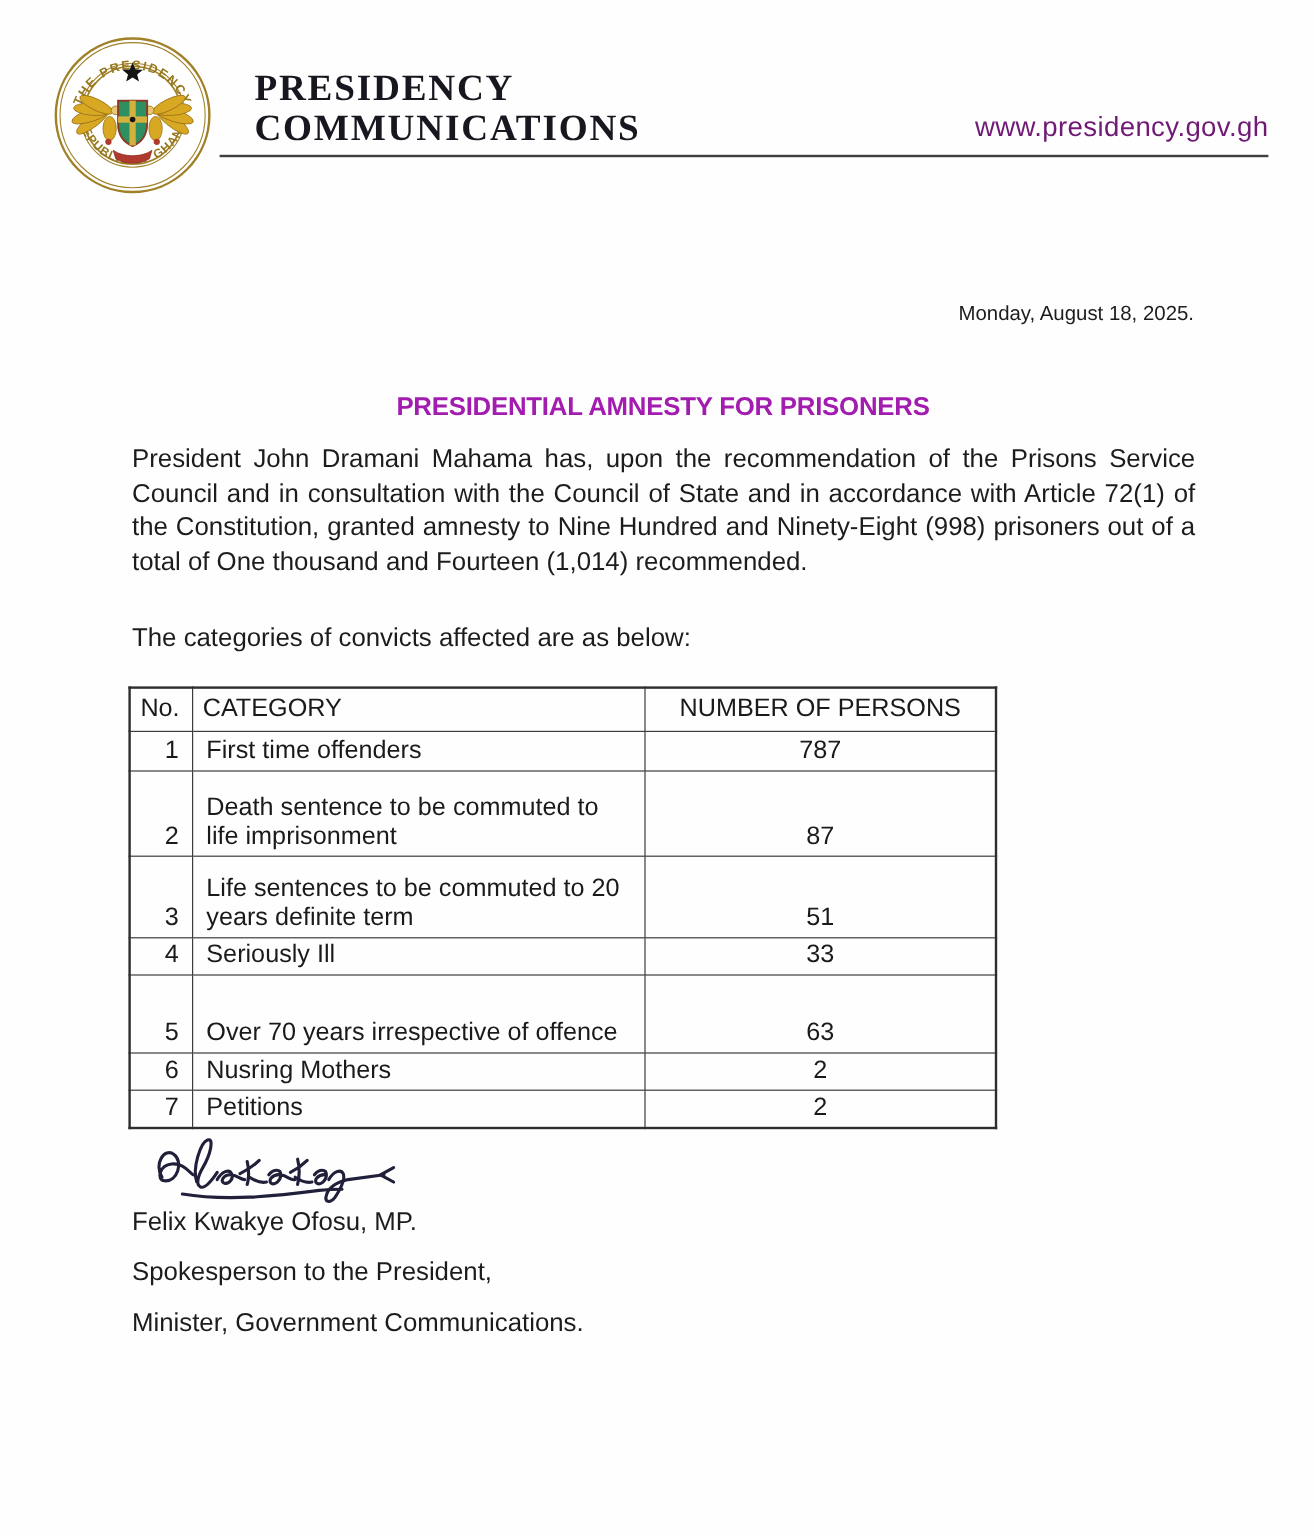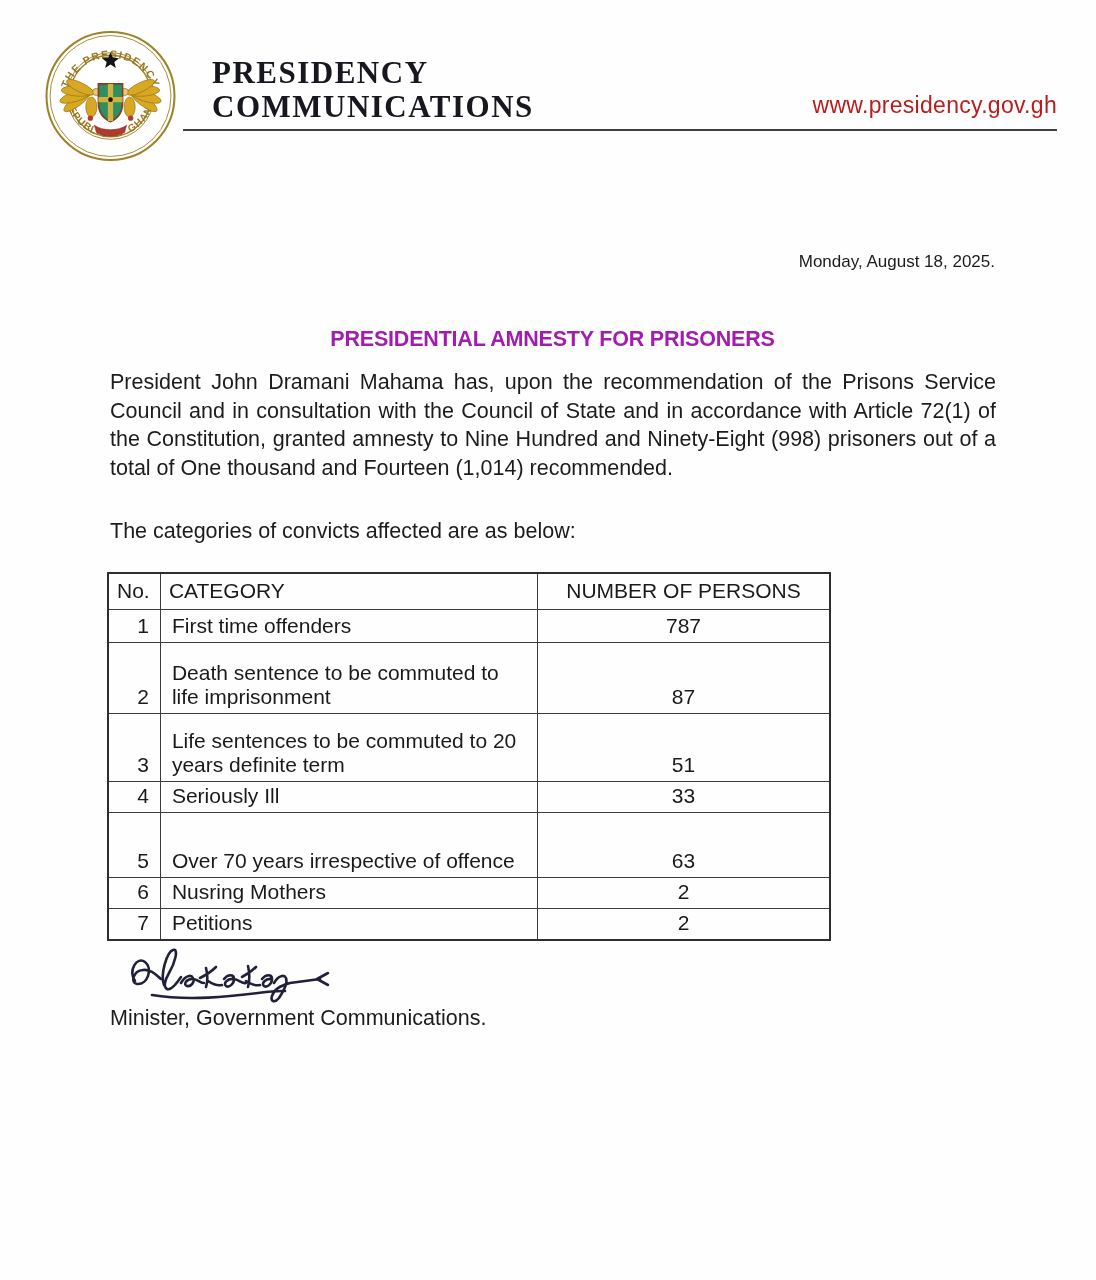--- a/index.html
+++ b/index.html
@@ -15,21 +15,21 @@
   
   .seal{position:absolute;left:44px;top:27px;width:133px;height:138px;}
   .org-title{
     position:absolute;left:189px;top:56px;
     font-family:"Liberation Serif","DejaVu Serif",serif;
     font-weight:700;font-size:31px;line-height:34px;
     letter-spacing:1.5px;color:#17171f;margin-left:23px;
   }
   .website{
     position:absolute;right:39px;top:92px;
-    font-size:23px;color:#b91c1c;letter-spacing:0.3px;text-align:right;
+    font-size:23px;color:#701a75;letter-spacing:0.3px;text-align:right;
   }
   .header-rule{
     position:absolute;left:183px;top:129px;width:874px;height:2px;
     background:#3f3f3f;
   }
   
   .date-line{
     position:absolute;left:110px;top:252px;width:885px;
     text-align:right;font-size:17px;color:#1c1c1c;
   }
@@ -207,16 +207,18 @@
       <path d="M102,39 C106,34 112,34 112,39 C112,44 107,48 104,46 C101,44 105,38 112,39 C118,40 120,44 124,43"></path>
       <path d="M126,26 C128,34 127,43 126,47 M120,37 C126,34 130,31 134,27 M124,41 C130,45 134,46 138,45"></path>
       <path d="M140,39 C144,34 150,34 150,39 C150,44 145,48 142,46 C139,44 143,38 150,39"></path>
       <path d="M152,43 C156,36 162,34 164,38 C166,43 161,52 157,58 C153,63 148,62 150,56 C152,49 160,45 168,43 L198,39"></path>
       <path d="M206,33 L195,39 L206,45"></path>
       <path d="M30,55 C66,61 106,57 144,52 C152,51 158,51 163,51"></path>
     </g>
   </svg>
 
   <div class="signoff">
+    <p>Felix Kwakye Ofosu, MP.</p>
+    <p>Spokesperson to the President,</p>
     <p>Minister, Government Communications.</p>
   </div>
 
 </div>
 
 </body></html>

